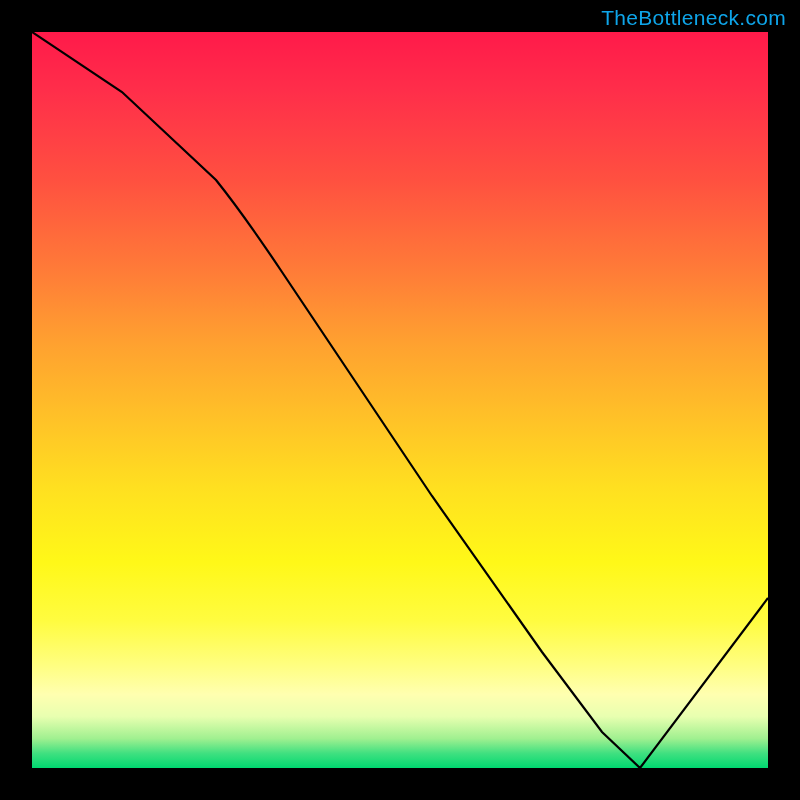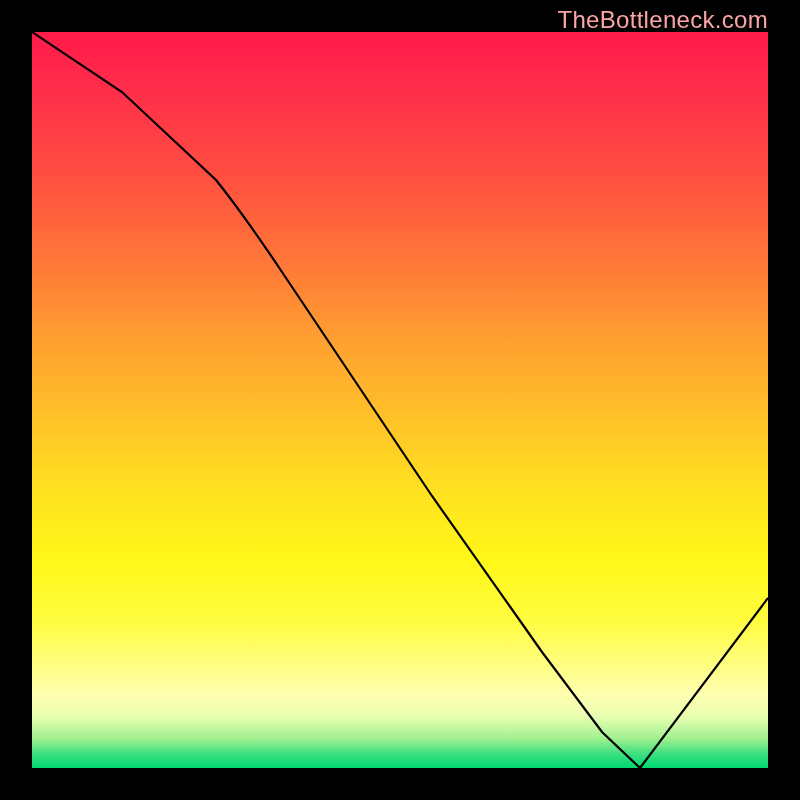--- a/index.html
+++ b/index.html
@@ -7,23 +7,23 @@
     width: 800px;
     height: 800px;
     background: #000000;
     font-family: Arial, Helvetica, sans-serif;
     position: relative;
     overflow: hidden;
   }
   .watermark {
     position: absolute;
     top: 6px;
-    right: 32px;
-    color: #fca5a5;
-    font-size: 24px;
+    right: 14px;
+    color: #0ea5e9;
+    font-size: 21px;
     font-weight: 500;
     letter-spacing: 0.3px;
   }
   .plot-area {
     position: absolute;
     left: 32px;
     top: 32px;
     width: 736px;
     height: 736px;
     overflow: hidden;

